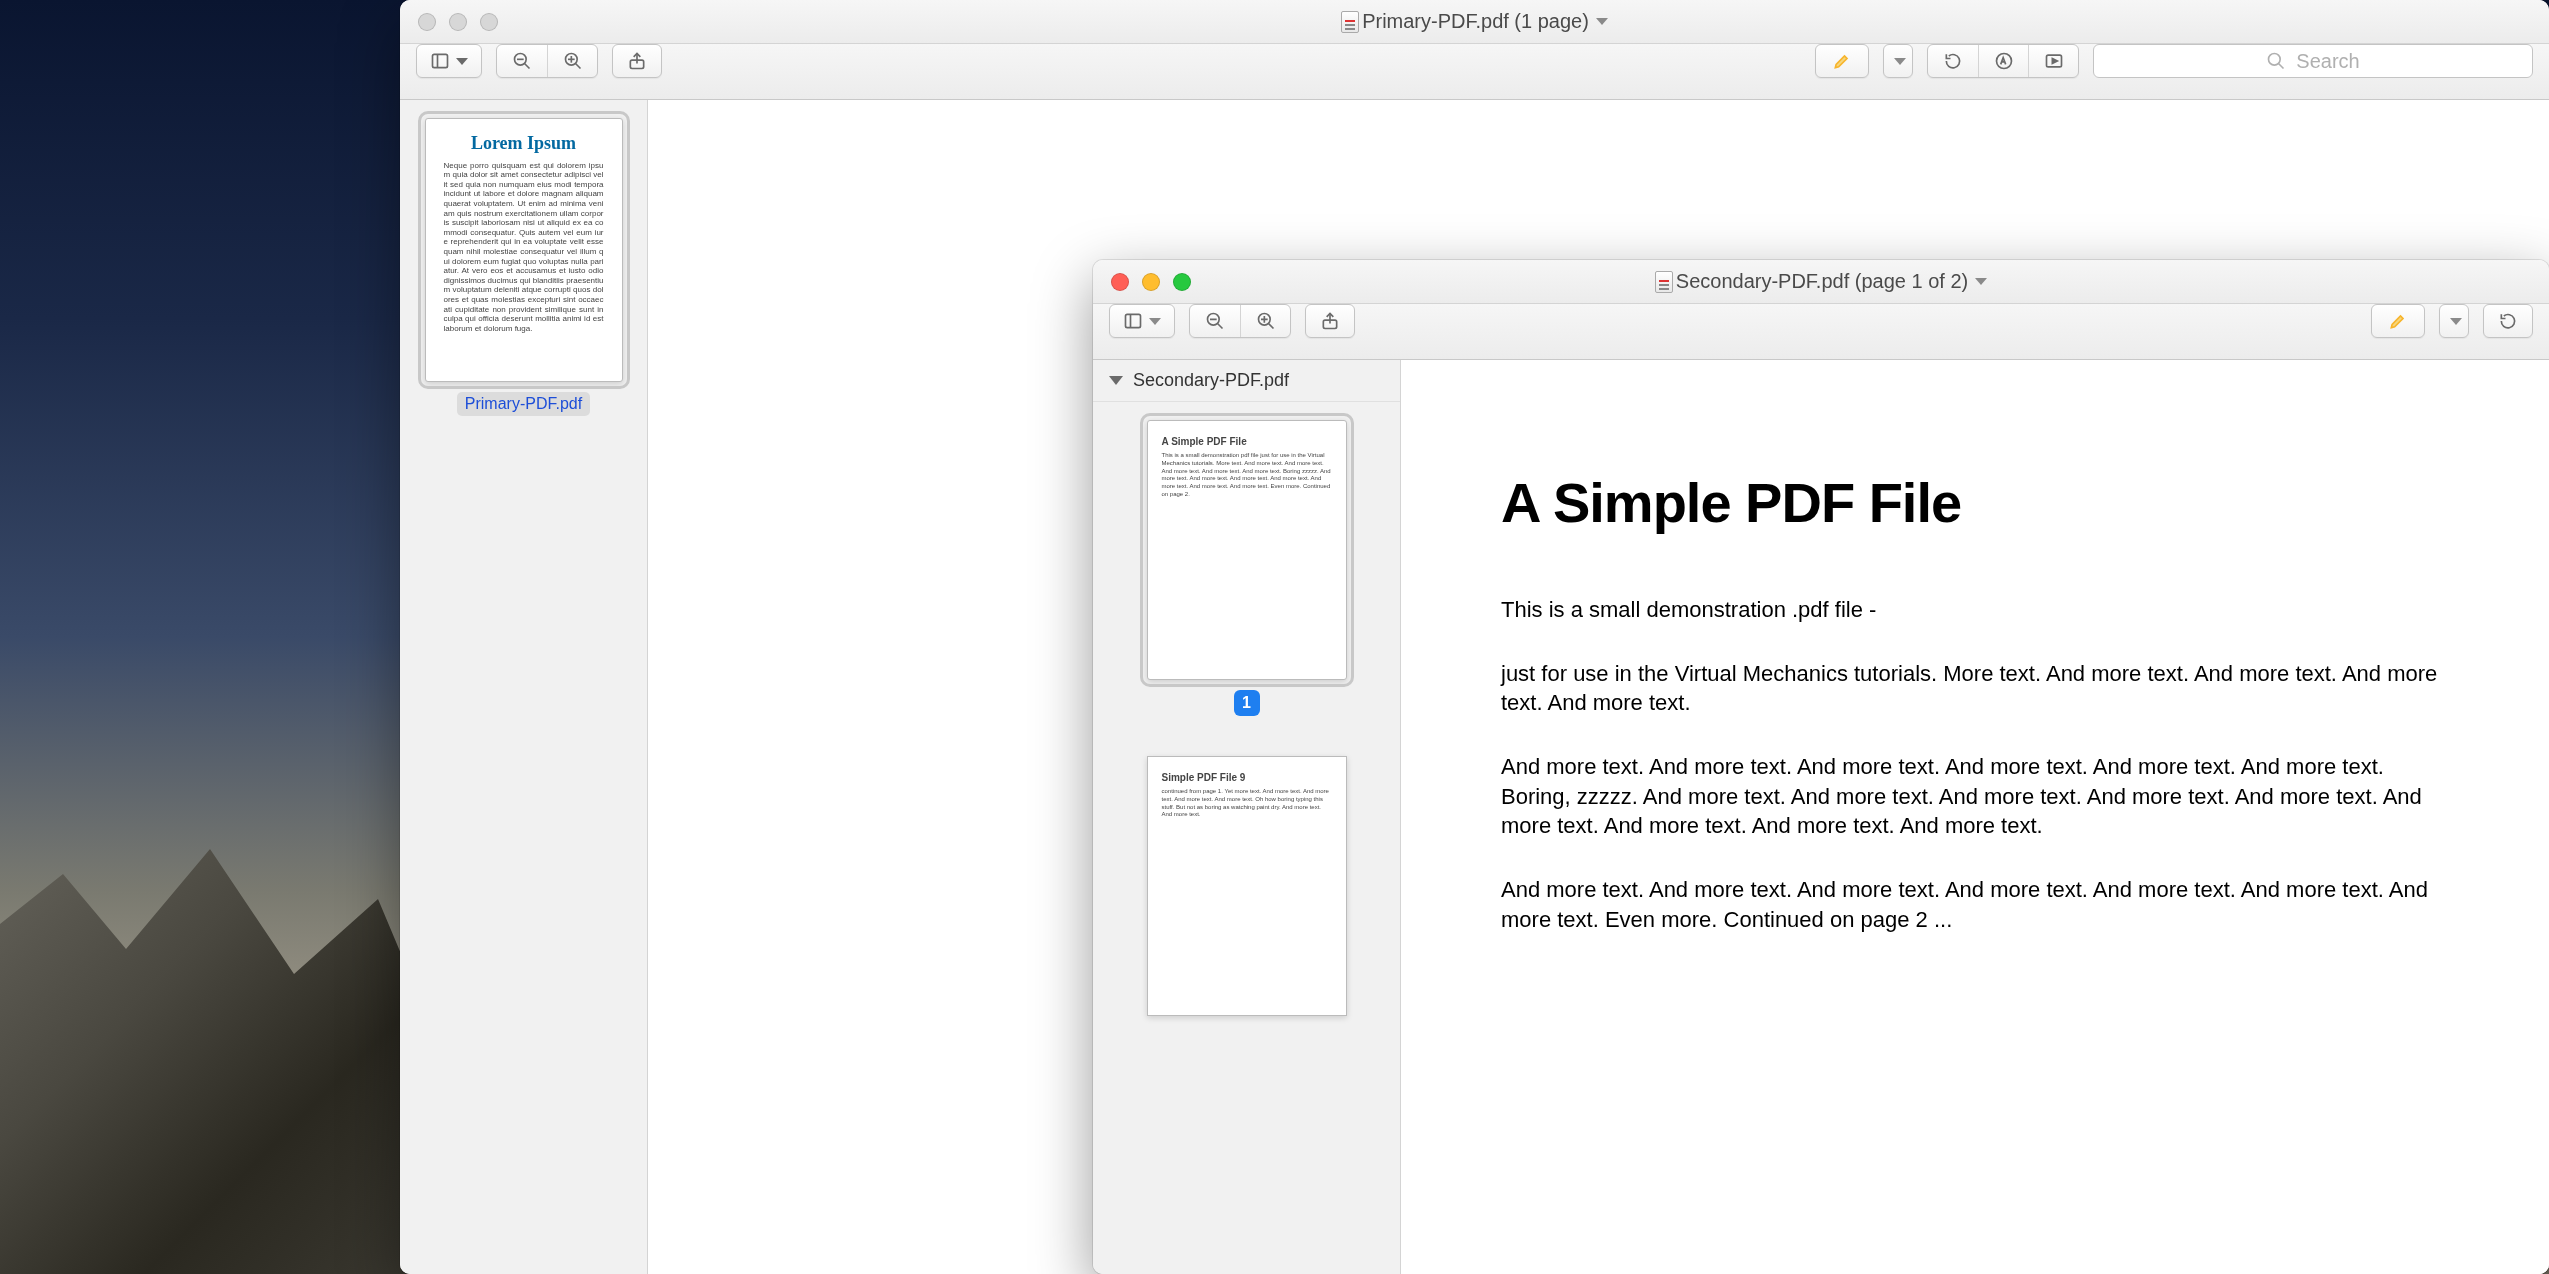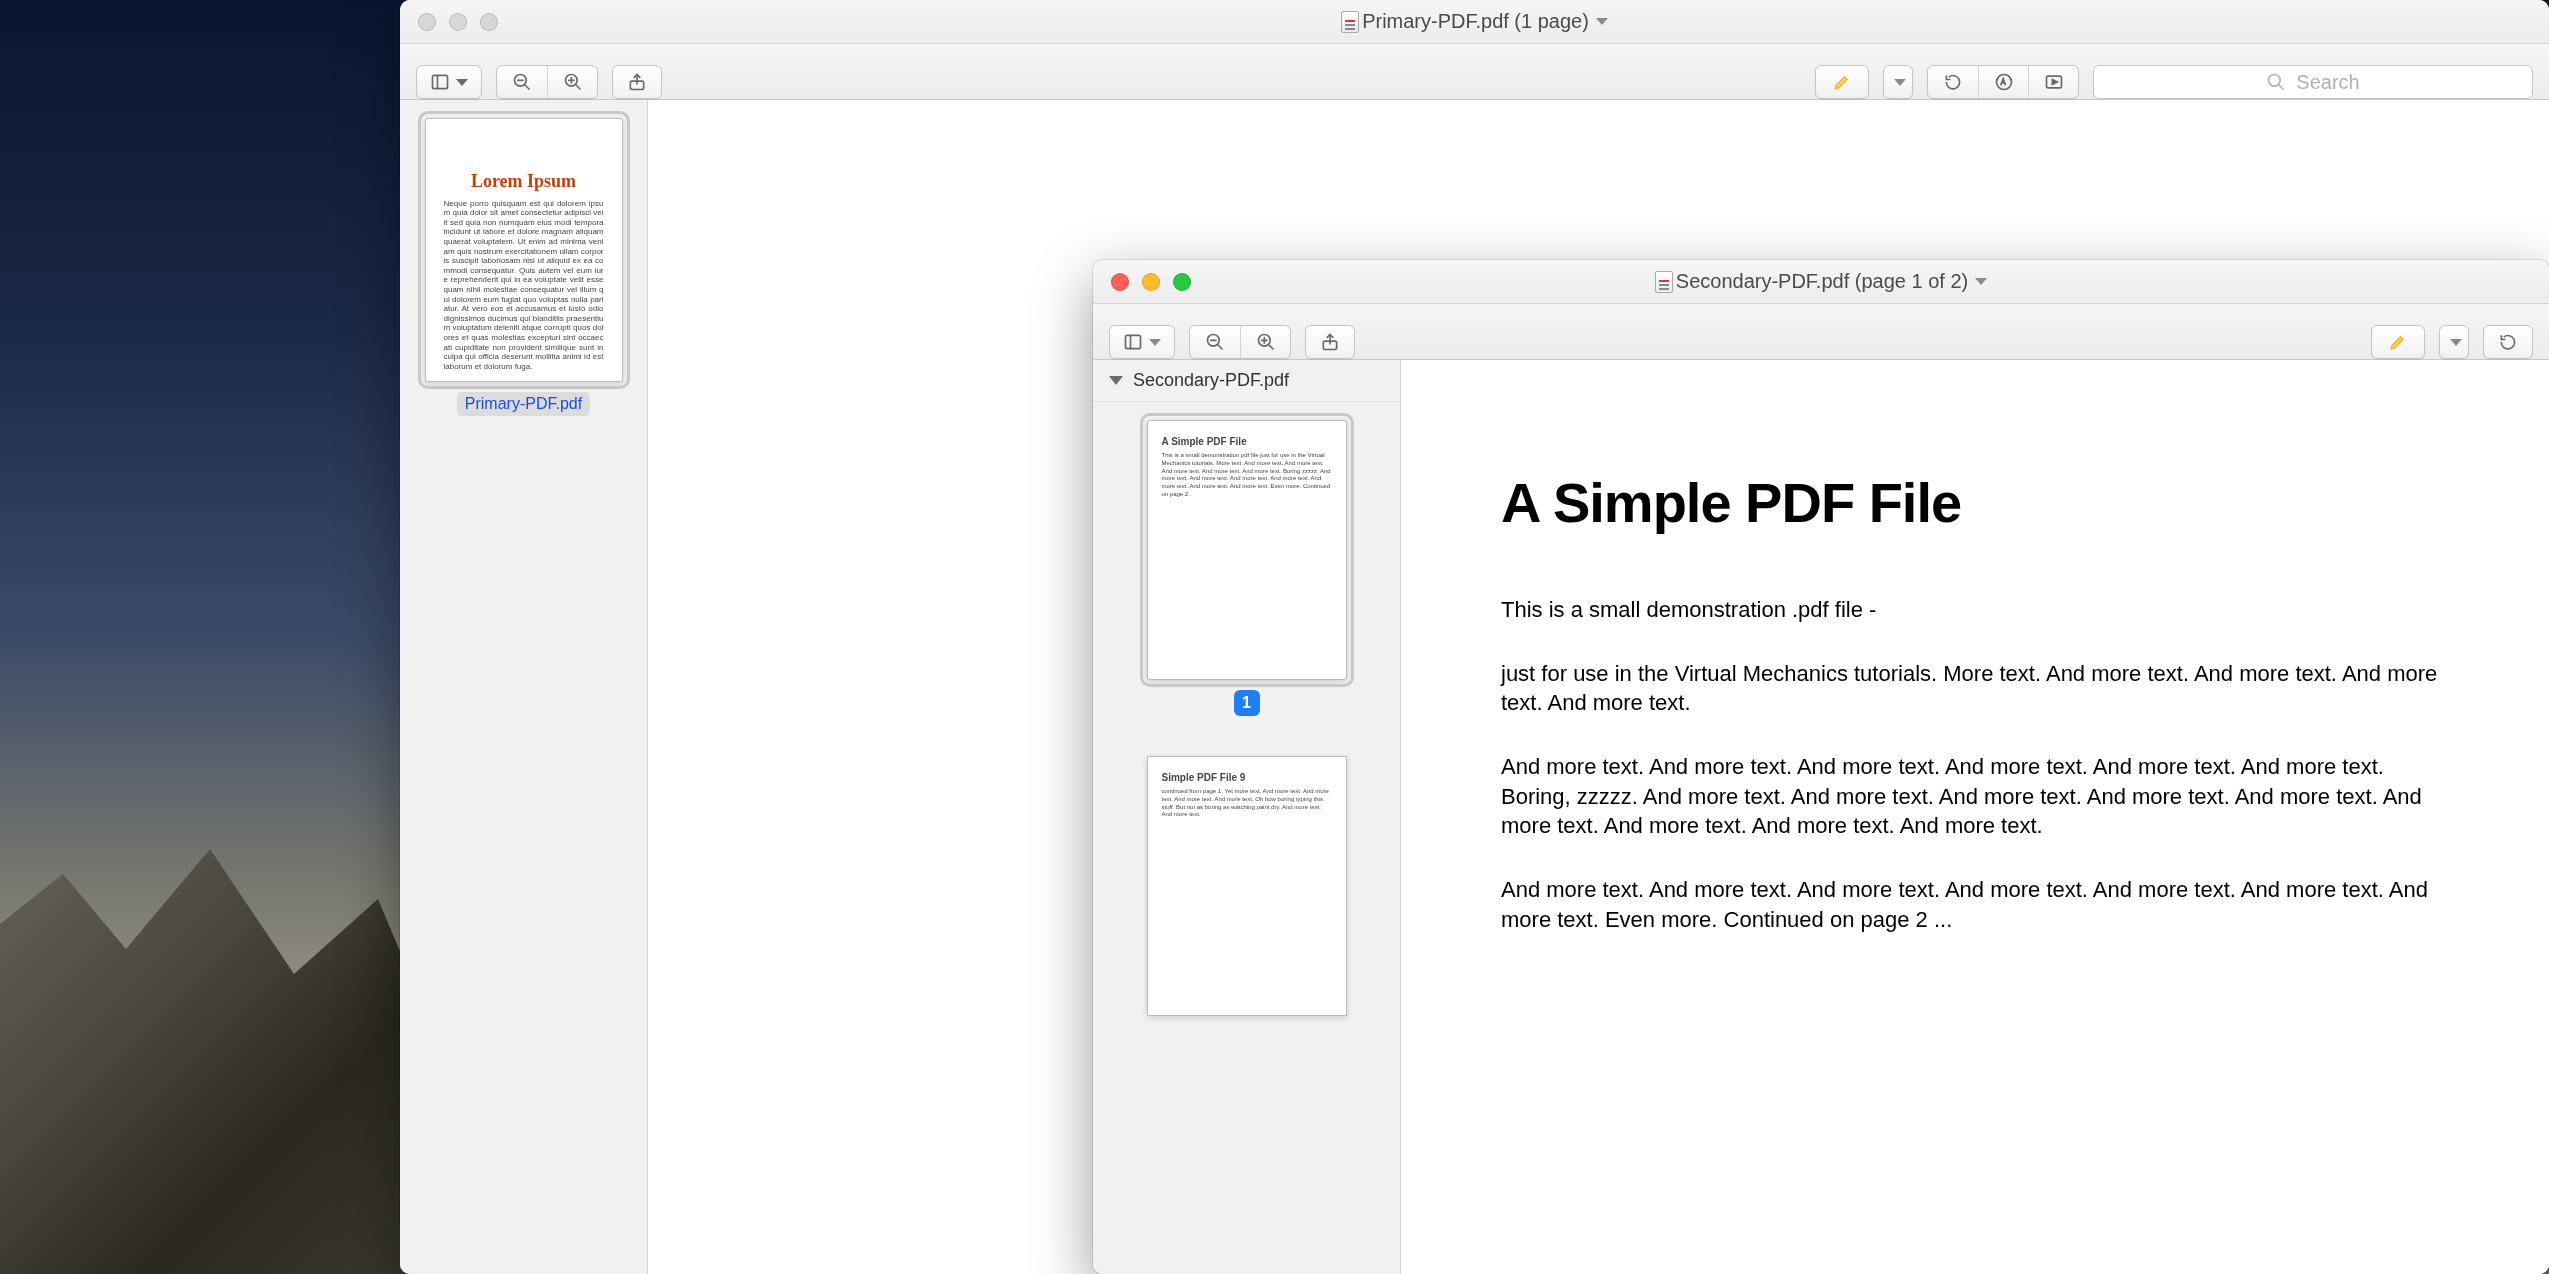--- a/index.html
+++ b/index.html
@@ -57,21 +57,21 @@
   background:#d33; box-shadow: 0 4px 0 #888, 0 8px 0 #888;
 }
 .caret-down-icon {
   width: 0; height: 0; border-left: 6px solid transparent; border-right: 6px solid transparent;
   border-top: 7px solid #8a8a8a; margin-left: 4px;
 }
 .toolbar {
   height: 56px;
   background: linear-gradient(180deg, #f6f6f6 0%, #ececec 100%);
   border-bottom: 1px solid #c8c8c8;
-  display: flex; align-items: flex-end; padding: 0 16px; gap: 14px;
+  display: flex; align-items: flex-start; padding: 0 16px; gap: 14px;
 }
 .tb-btn, .tb-seg {
   height: 34px;
   background: linear-gradient(180deg,#ffffff,#f1f1f1);
   border: 1px solid #c4c4c4; border-radius: 6px;
   display: flex; align-items: center; justify-content: center;
   box-shadow: 0 1px 1px rgba(0,0,0,0.05);
   color: #6a6a6a;
 }
 .tb-btn { width: 50px; }
@@ -111,21 +111,21 @@
 }
 .sidebar-header {
   display: flex; align-items: center; gap: 10px; padding: 10px 16px;
   font-size: 18px; color: #333; border-bottom: 1px solid #e0e0e0;
 }
 .disclosure-triangle { width:0;height:0;border-left:7px solid transparent;border-right:7px solid transparent;border-top:9px solid #6a6a6a; }
 .main-page { flex:1; background:#fff; overflow:hidden; padding: 110px 100px 40px; }
 .doc-h1 { font-size: 56px; font-weight: 700; letter-spacing: -1px; margin-bottom: 60px; color:#000; }
 .doc-p { font-size: 22px; line-height: 1.35; color:#000; margin-bottom: 34px; }
 .thumb1-content { padding: 14px 18px; font-size: 8px; color:#444; line-height:1.2; }
-.thumb1-content h4 { font-family: Georgia, serif; font-size: 18px; text-align:center; margin-bottom:6px; color:#c2410c;margin-top:38px;}
+.thumb1-content h4 { font-family: Georgia, serif; font-size: 18px; text-align:center; margin-bottom:6px; color:#0369a1;}
 .thumb2-content { padding: 14px 14px; font-size: 6px; color:#444; line-height:1.3; }
 .thumb2-content b { font-size: 10px; display:block; margin-bottom:4px; }
 </style>
 </head>
 <body>
 
 <div class="bg-mountain"></div>
 
 <div class="window window1" style="left:400px; top:0; width:2149px; height:1274px;">
   <div class="titlebar">

